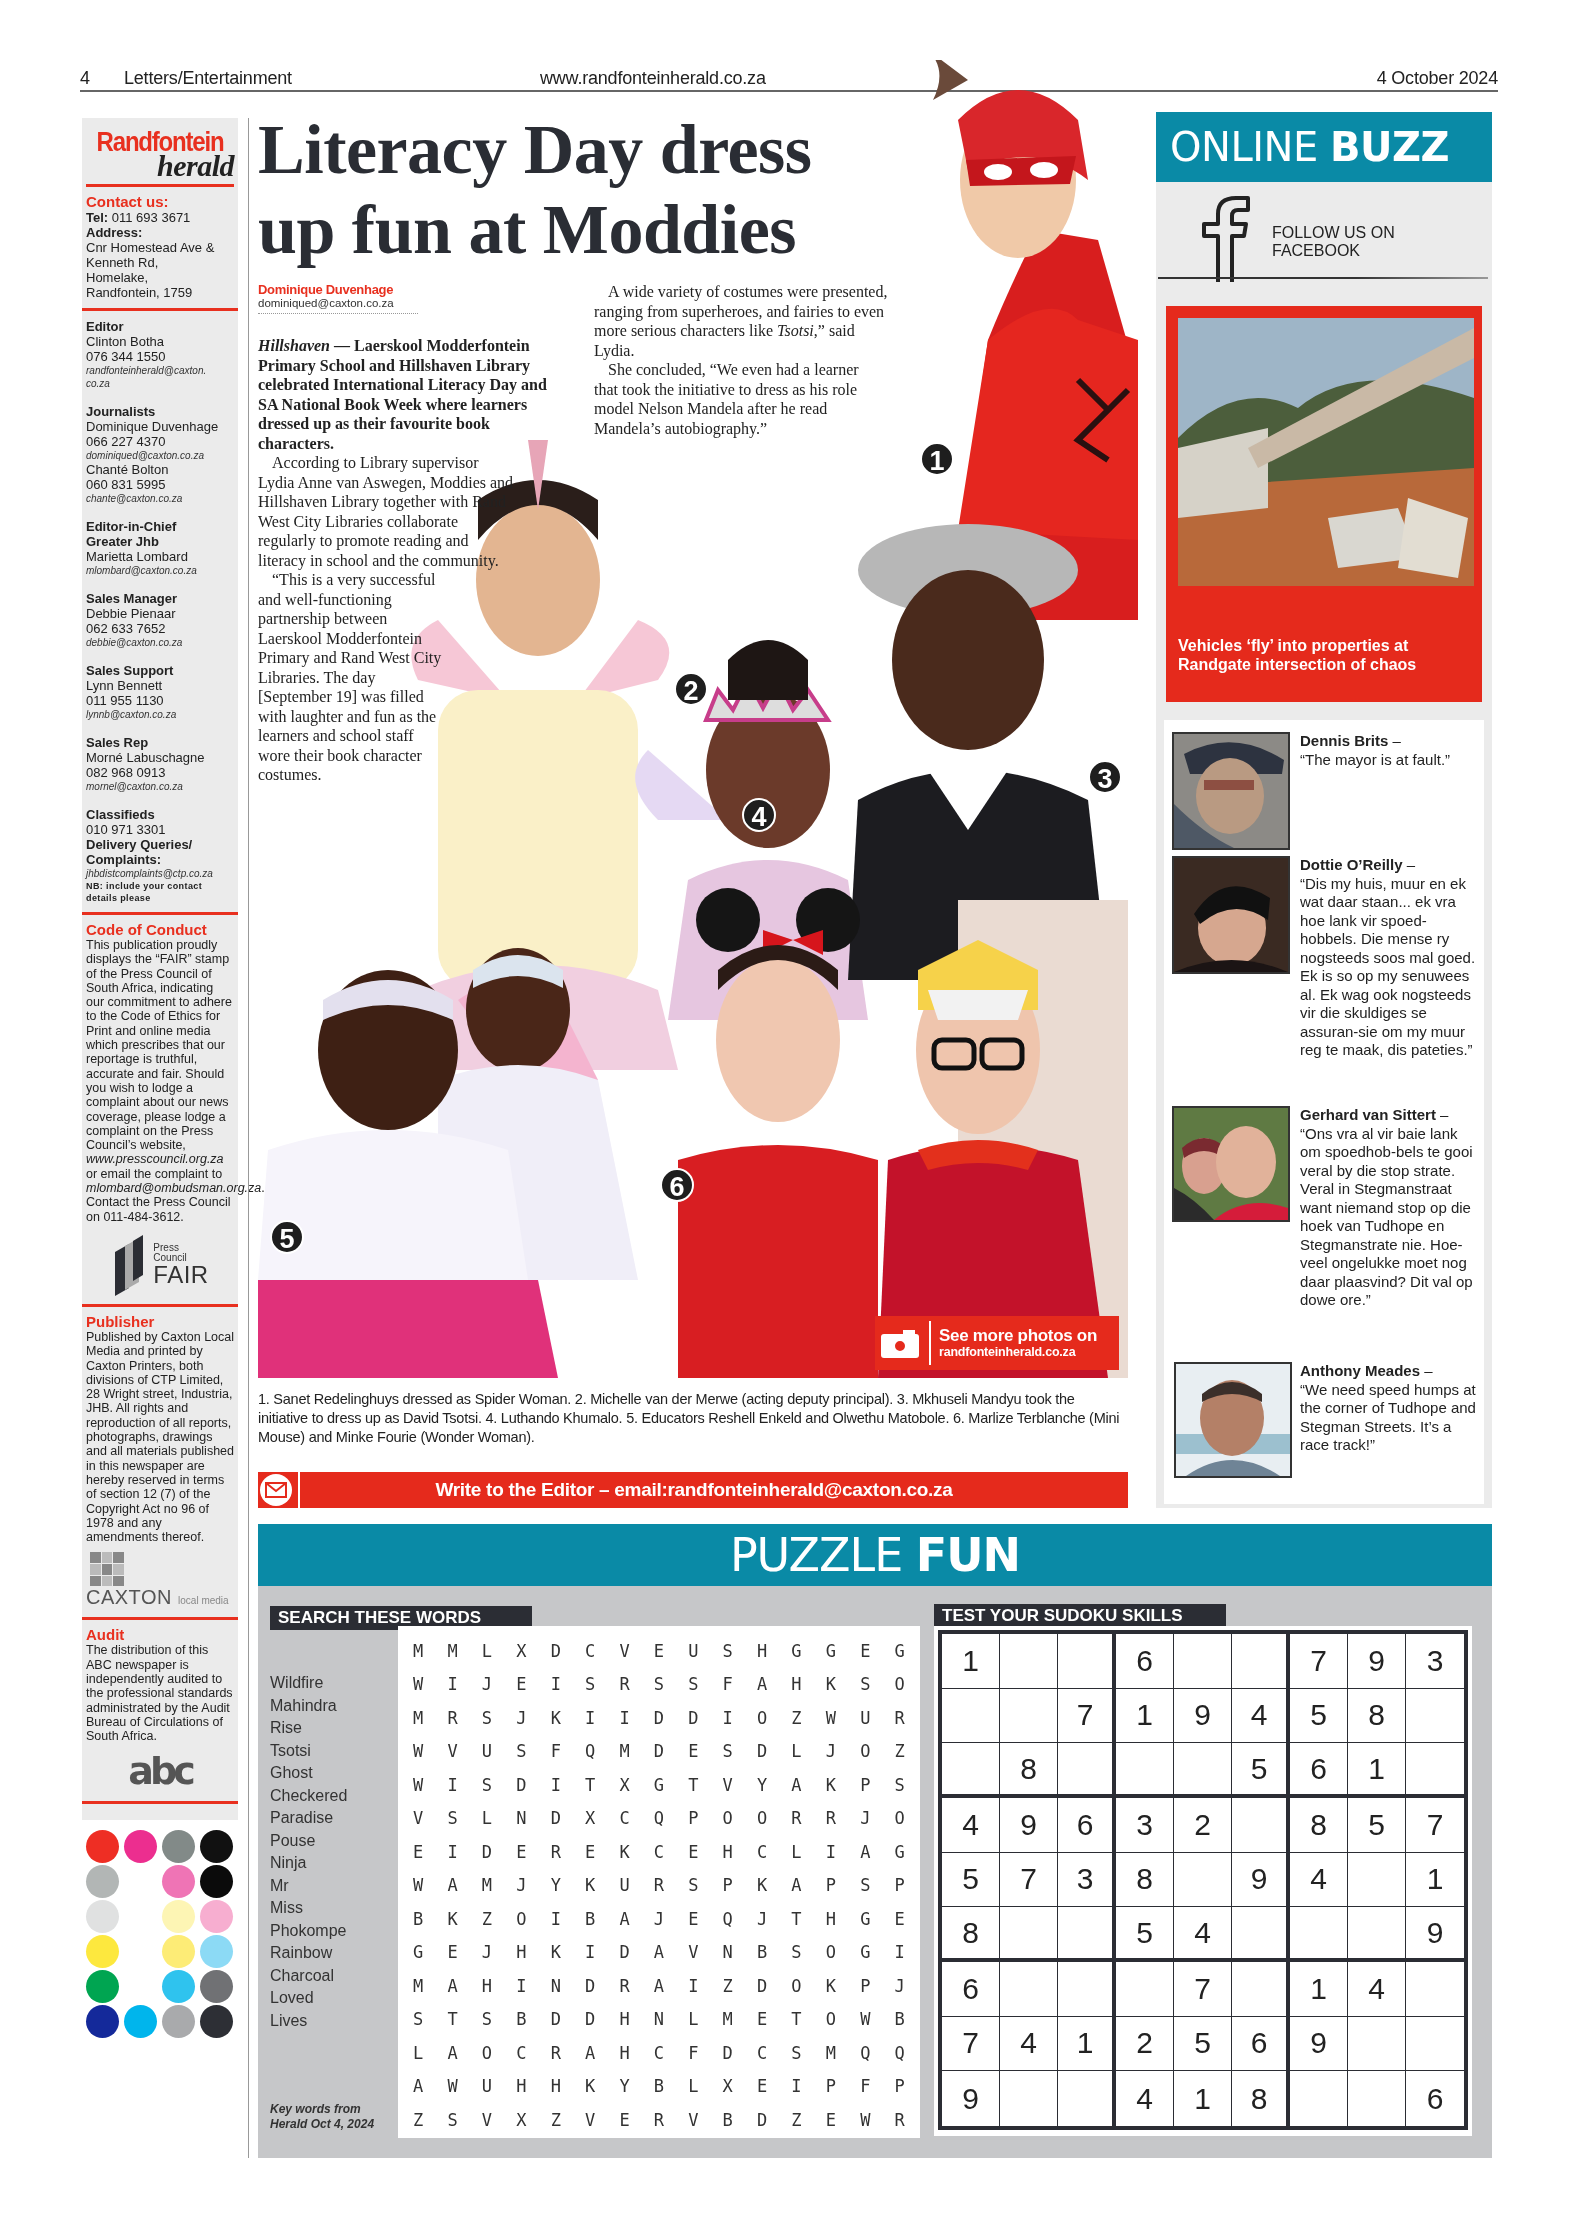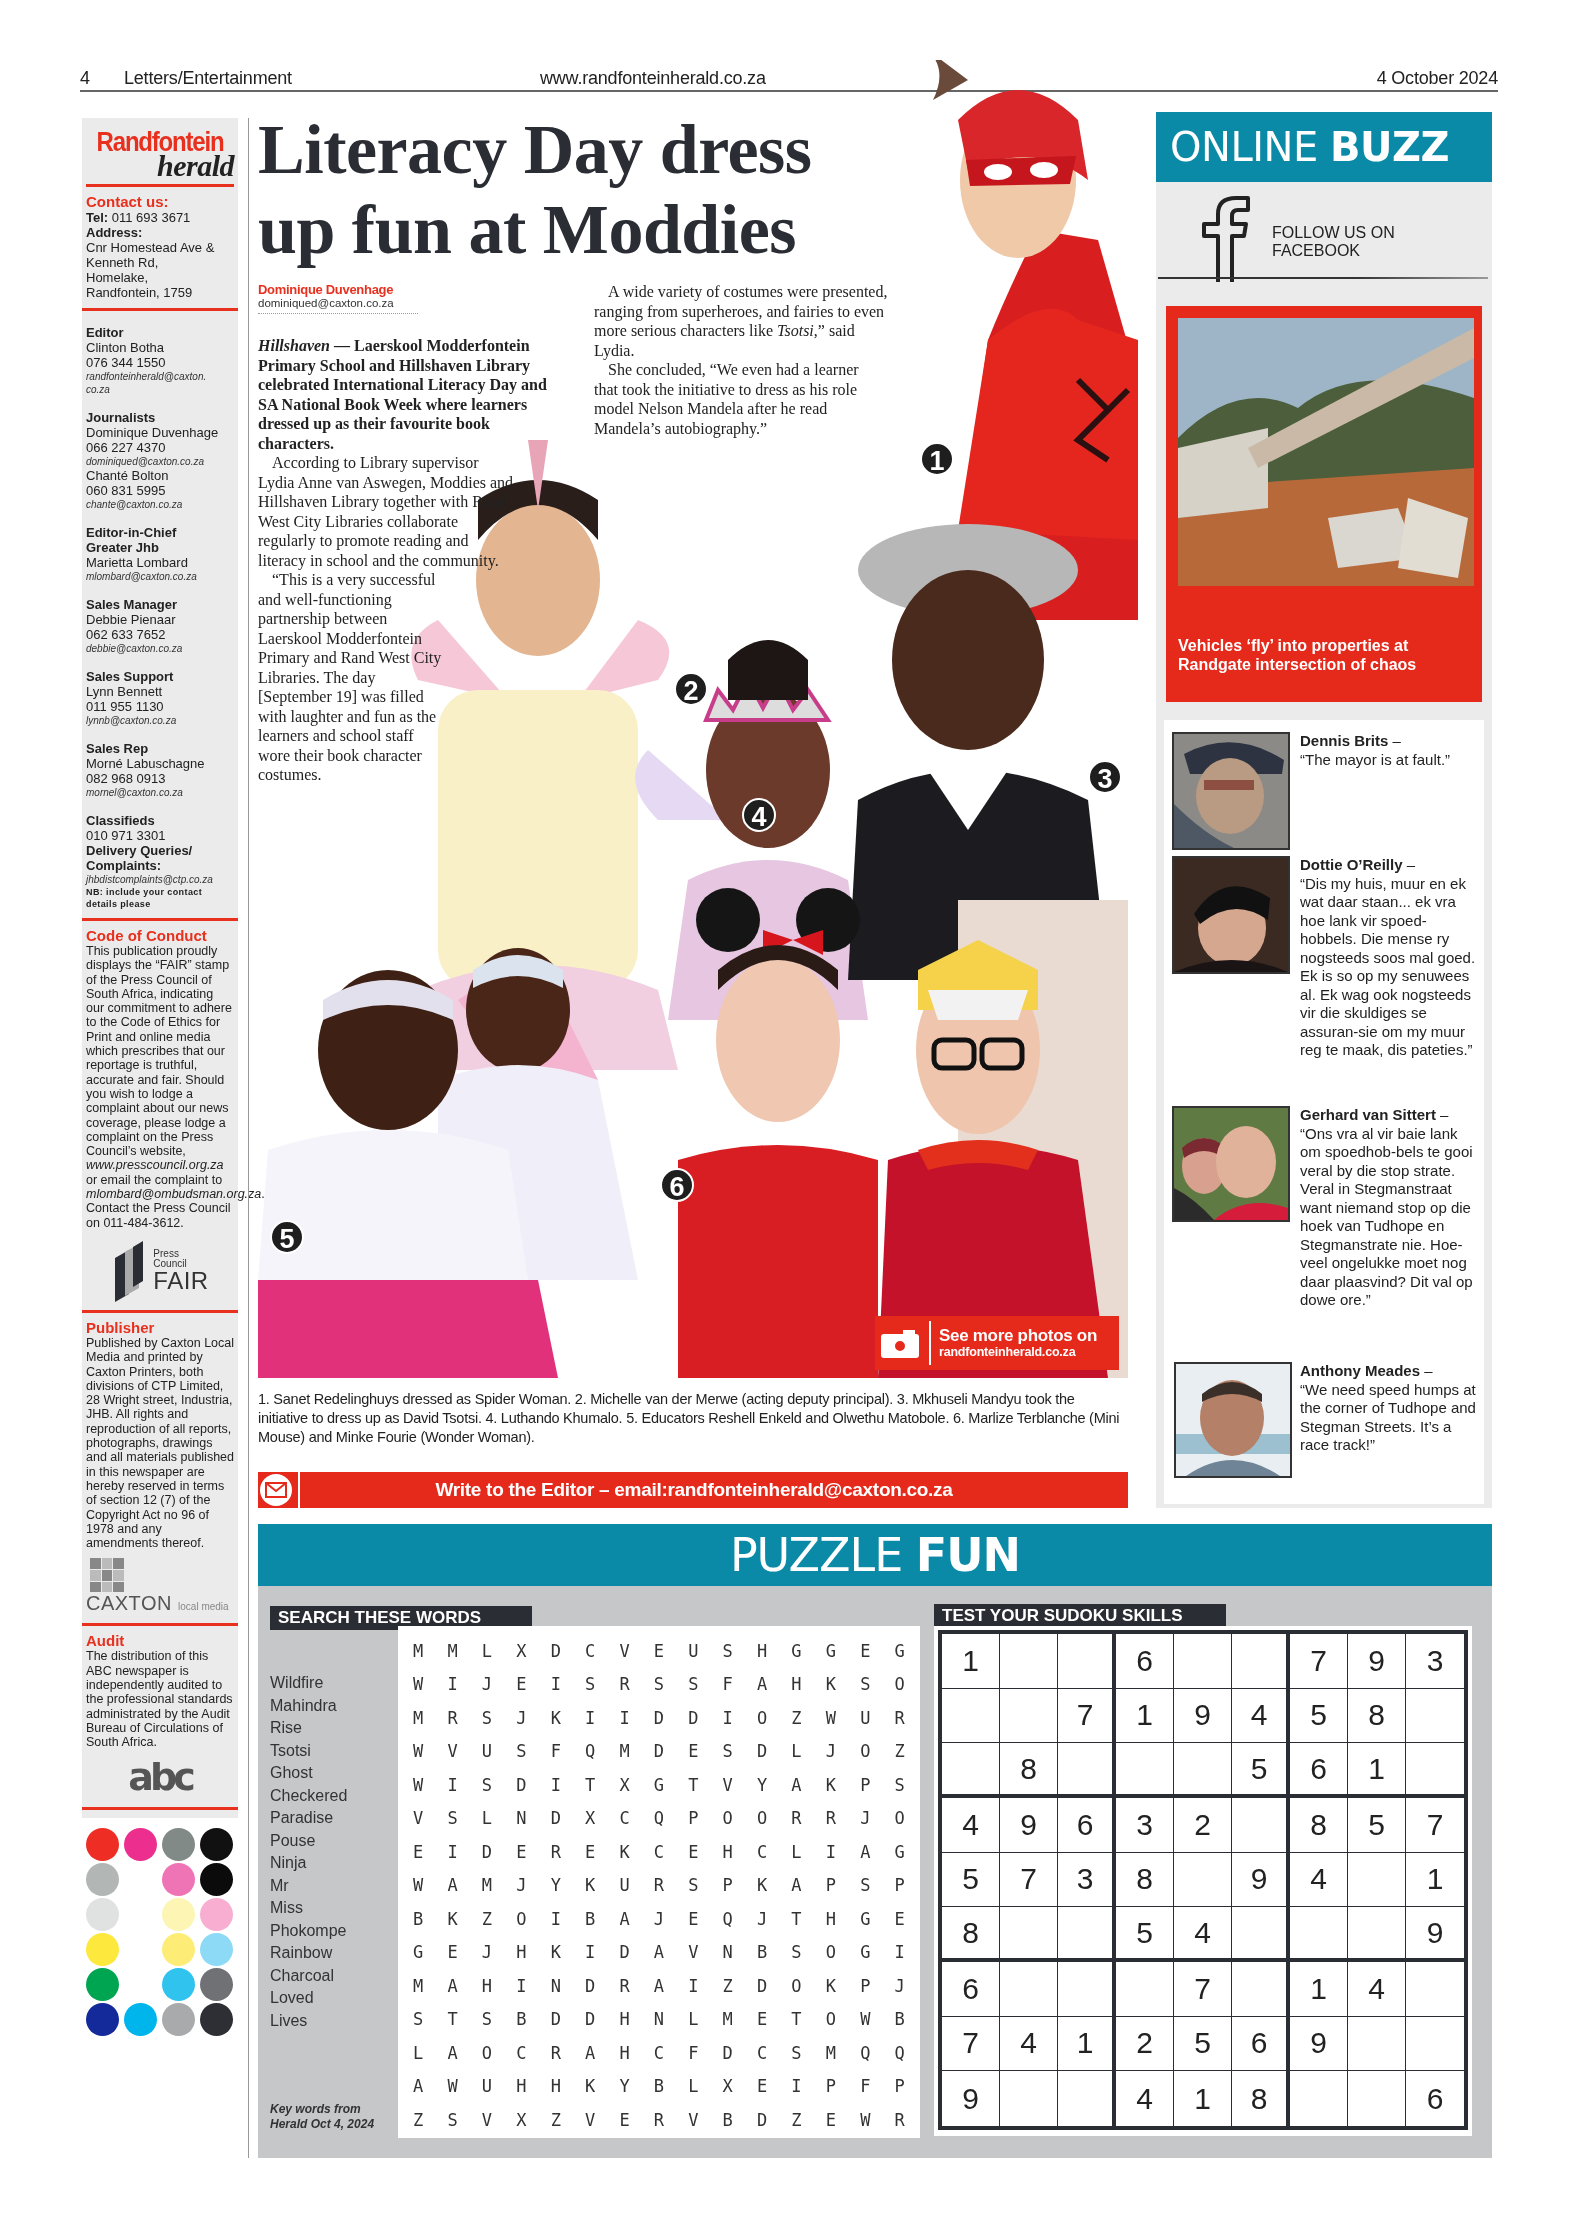--- a/index.html
+++ b/index.html
@@ -9,21 +9,21 @@
   
   .page-header { position: absolute; left: 80px; top: 66px; width: 1418px; height: 26px; border-bottom: 2px solid #666; }
   .page-header span { position: absolute; top: 2px; font-size: 18px; color: #222; font-family: "Liberation Sans", sans-serif; letter-spacing: -0.2px; }
   .ph-num { left: 0; }
   .ph-section { left: 44px; }
   .ph-url { left: 460px; }
   .ph-date { right: 0; }
 
   
   .sidebar { position: absolute; left: 82px; top: 118px; width: 156px; height: 2040px; }
-  .sb-box { background: #ebebeb; padding: 4px 4px 8px 4px; }
+  .sb-box { background: #ebebeb; padding: 4px 4px 16px 4px; }
   .logo { text-align: center; padding: 8px 0 6px 0; border-bottom: 3px solid #e8301f; }
   .logo-top { font-family: "Liberation Sans", sans-serif; font-weight: bold; color: #e8301f; font-size: 24px; letter-spacing: -1.2px; line-height: 24px; transform: scaleY(1.15); }
   .logo-bot { font-family: "Liberation Serif", serif; font-style: italic; font-weight: bold; color: #222; font-size: 30px; line-height: 24px; letter-spacing: -0.5px; text-align: right; }
   .sb-h-red { color: #e8301f; font-weight: bold; font-size: 15px; margin-top: 6px; line-height: 17px; }
   .sb-h { font-weight: bold; font-size: 13px; line-height: 15px; margin-top: 14px; color: #222; }
   .sb-t { font-size: 13px; line-height: 15px; color: #222; }
   .sb-e { font-size: 10px; font-style: italic; line-height: 13px; color: #333; }
   .sb-nb { font-size: 9px; font-weight: bold; line-height: 12px; letter-spacing: 0.4px; }
   .sb-div { border-top: 3px solid #e8301f; margin: 8px -4px 0 -4px; }
   .sb-para { font-size: 12.5px; line-height: 14.3px; color: #222; }
@@ -133,21 +133,21 @@
     </div>
     <div class="sb-h-red">Contact us:</div>
     <div class="sb-t"><b>Tel:</b> <span>011 693 3671</span></div>
     <div class="sb-t"><b>Address:</b></div>
     <div class="sb-t">Cnr Homestead Ave &amp;</div>
     <div class="sb-t">Kenneth Rd,</div>
     <div class="sb-t">Homelake,</div>
     <div class="sb-t">Randfontein, 1759</div>
     <div class="sb-div"></div>
 
-    <div class="sb-h" style="margin-top:14px">Editor</div>
+    <div class="sb-h" style="margin-top:8px">Editor</div>
     <div class="sb-t">Clinton Botha</div>
     <div class="sb-t">076 344 1550</div>
     <div class="sb-e">randfonteinherald@caxton.</div>
     <div class="sb-e">co.za</div>
 
     <div class="sb-h">Journalists</div>
     <div class="sb-t">Dominique Duvenhage</div>
     <div class="sb-t">066 227 4370</div>
     <div class="sb-e">dominiqued@caxton.co.za</div>
     <div class="sb-t">Chanté Bolton</div>

